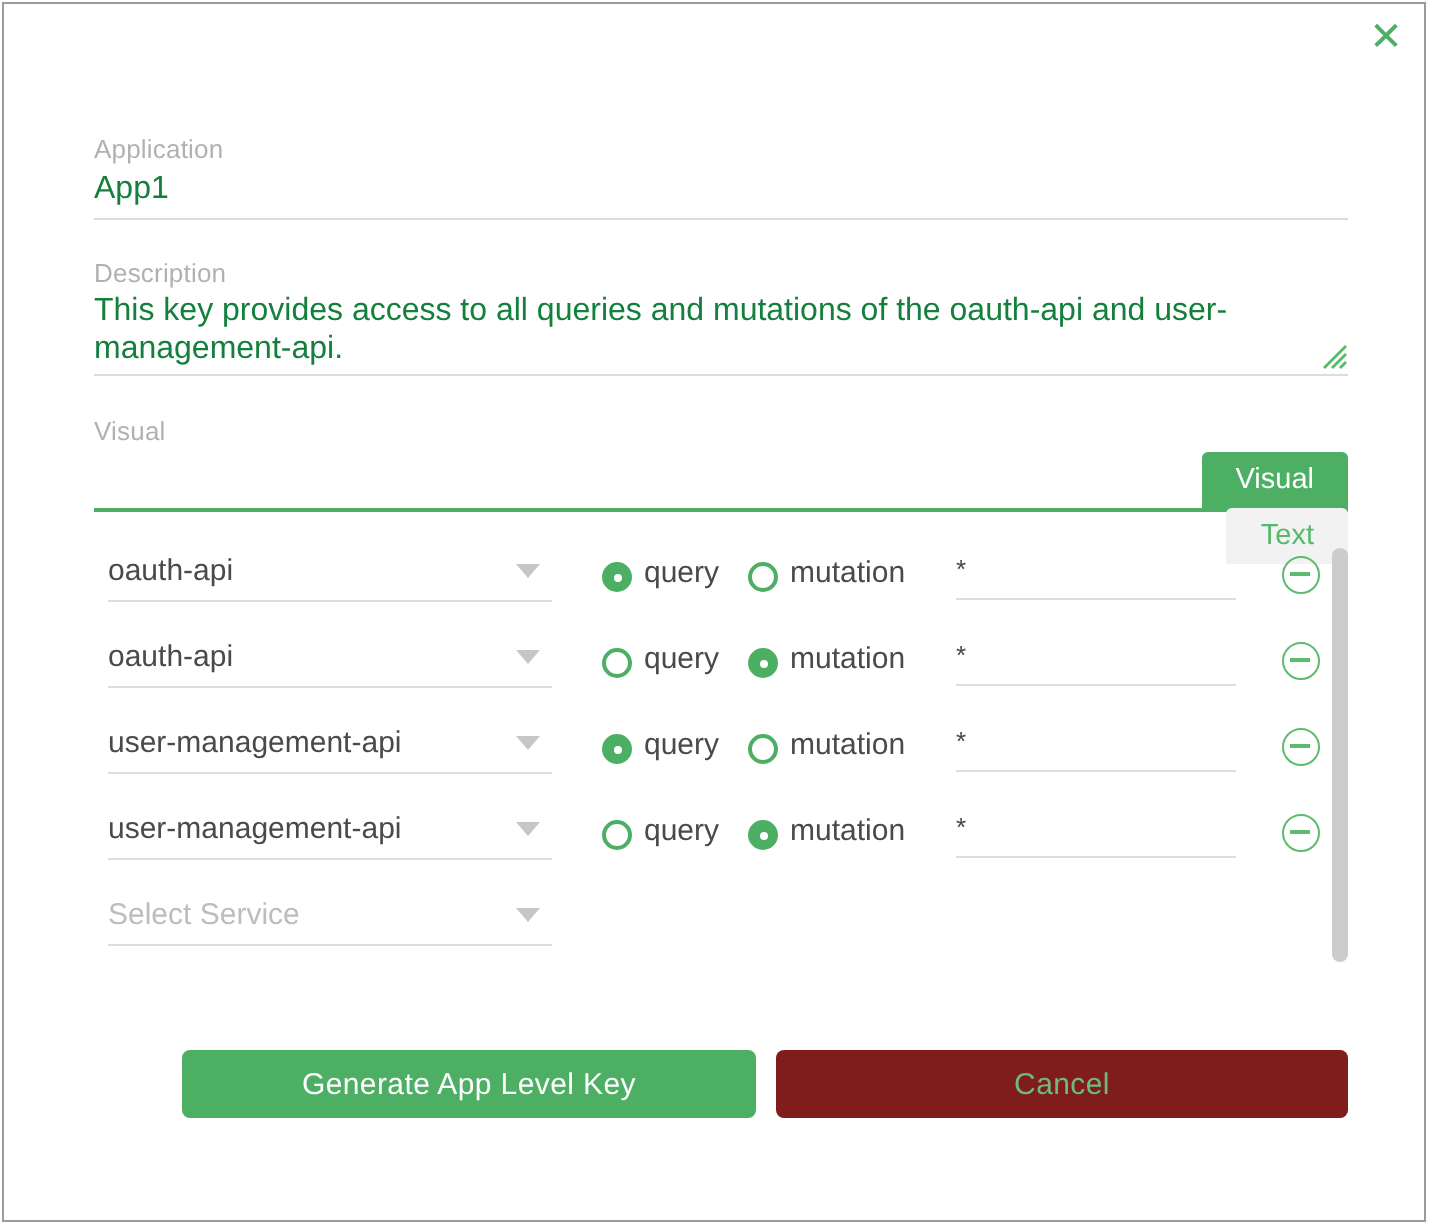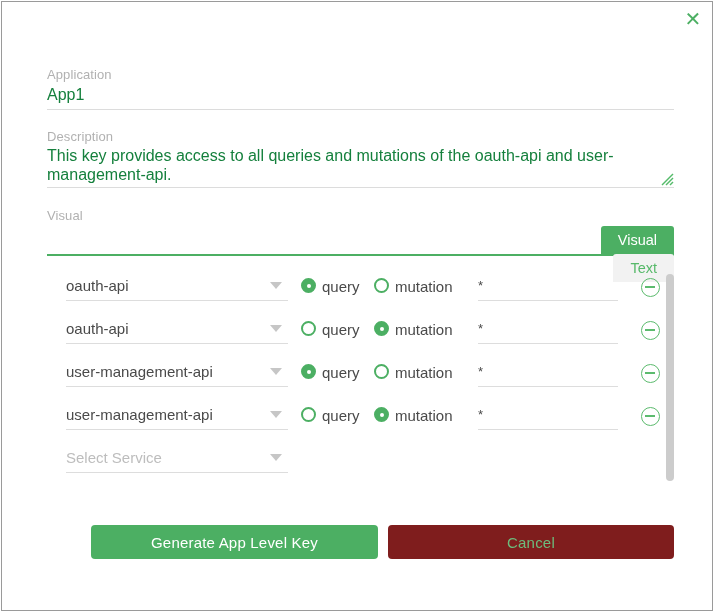--- a/index.html
+++ b/index.html
@@ -133,21 +133,21 @@
     overflow: hidden;
   }
   .row {
     position: absolute;
     left: 0;
     width: 712px;
     height: 43px;
   }
   .row-select {
     position: absolute;
-    left: 64px;
+    left: 52px;
     top: 9px;
     width: 222px;
     border-bottom: 1px solid #dddddd;
     padding-bottom: 5px;
     cursor: pointer;
   }
   .row-select .sel-text {
     font-size: 15px;
     color: #4a4a4a;
     line-height: 19px;
@@ -163,21 +163,21 @@
     border-right: 6px solid transparent;
     border-top: 7px solid #c6c6c6;
   }
 
   .radio-group {
     position: absolute;
     top: 11px;
   }
   .radio {
     display: inline-flex;
-    align-items: flex-start;
+    align-items: flex-end;
     cursor: pointer;
     user-select: none;
   }
   .radio .dot {
     width: 15px;
     height: 15px;
     border-radius: 50%;
     border: 2px solid #4caf63;
     box-sizing: border-box;
     background: #ffffff;

